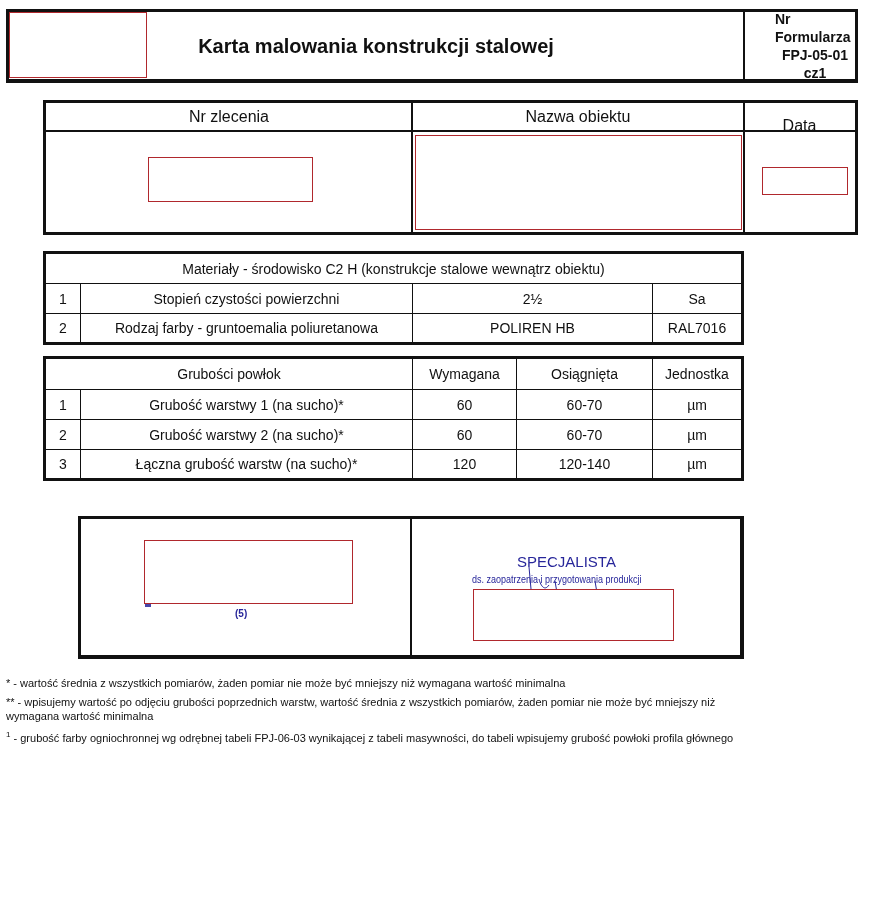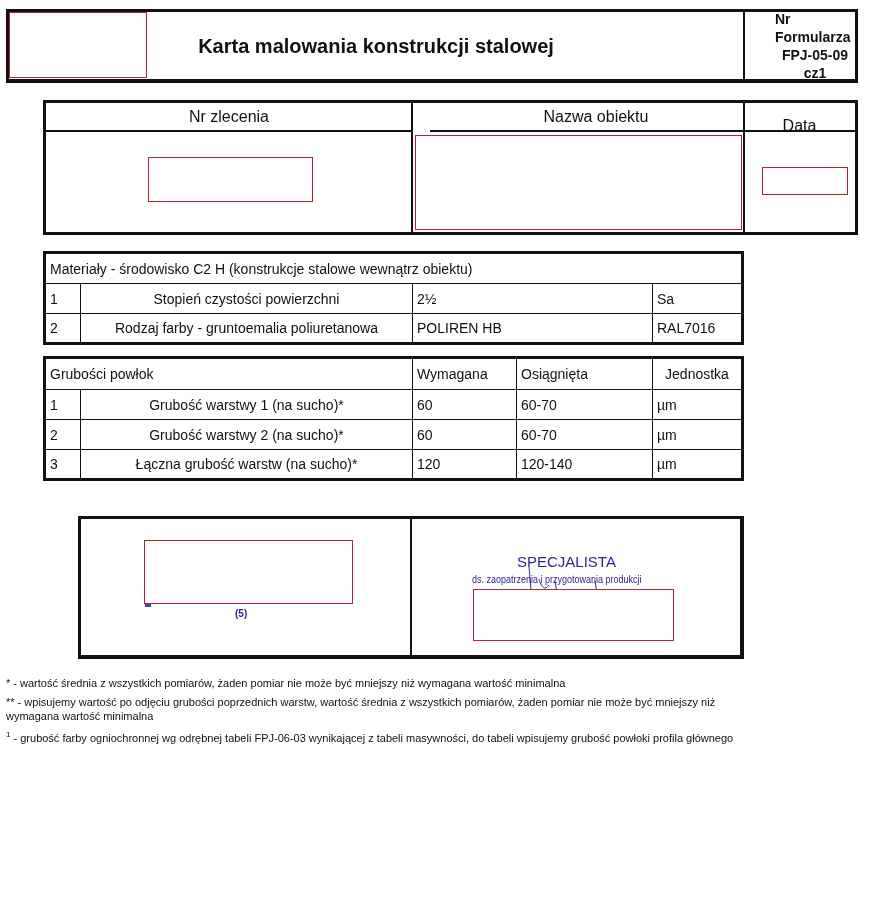--- a/index.html
+++ b/index.html
@@ -17,49 +17,49 @@
 
   
   #order { left: 43px; top: 100px; width: 815px; height: 135px; border: 3px solid #111; }
   .order-h { position: absolute; top: 0; height: 29px; border-bottom: 2px solid #111; display: flex; align-items: center; justify-content: center; font-size: 16px; box-sizing: border-box; }
   .vline { position: absolute; background: #111; }
 
   
   table.grid { position: absolute; border-collapse: collapse; font-size: 14px; }
   table.grid td { border: 1.5px solid #111; padding: 0 4px; height: 28px; box-sizing: border-box; }
   table.grid { border: 3px solid #111; }
-  .c { text-align: left; }
+  .c { text-align: center; }
   .l { text-align: center; }
 
   
   #sig { left: 78px; top: 516px; width: 666px; height: 143px; border: 3px solid #111; border-right-width: 4px; border-bottom-width: 4px; }
   #sig-divider { left: 329px; top: 0; width: 2px; height: 136px; background: #111; }
   .stamp { color: #27269a; position: absolute; white-space: nowrap; }
 
   
   #notes { left: 6px; top: 676px; width: 760px; font-size: 11px; line-height: 14px; color: #111; }
   #notes p { margin: 0 0 5px 0; }
   sup { font-size: 8px; }
 </style>
 </head>
 <body>
 
 <div id="header" class="abs">
   <div class="redact" style="left:0;top:0;width:138px;height:66px;"></div>
   <div id="header-title" class="abs">Karta malowania konstrukcji stalowej</div>
   <div id="header-form" class="abs">
     <span>Nr Formularza</span>
-    <span>FPJ-05-09</span>
+    <span>FPJ-05-01</span>
     <span>cz1</span>
   </div>
 </div>
 
 <div id="order" class="abs">
   <div class="order-h" style="left:0;width:366px;">Nr zlecenia</div>
-  <div class="order-h" style="left:384px;width:332px;">Nazwa obiektu</div>
+  <div class="order-h" style="left:366px;width:332px;">Nazwa obiektu</div>
   <div class="order-h" style="left:698px;width:111px;padding-top:19px;">Data</div>
   <div class="vline" style="left:365px;top:0;width:2px;height:129px;"></div>
   <div class="vline" style="left:697px;top:0;width:2px;height:129px;"></div>
   <div class="redact" style="left:102px;top:54px;width:165px;height:45px;"></div>
   <div class="redact" style="left:369px;top:32px;width:327px;height:95px;"></div>
   <div class="redact" style="left:716px;top:64px;width:86px;height:28px;"></div>
 </div>
 
 <table class="grid" style="left:43px;top:251px;width:701px;">
   <tbody>

